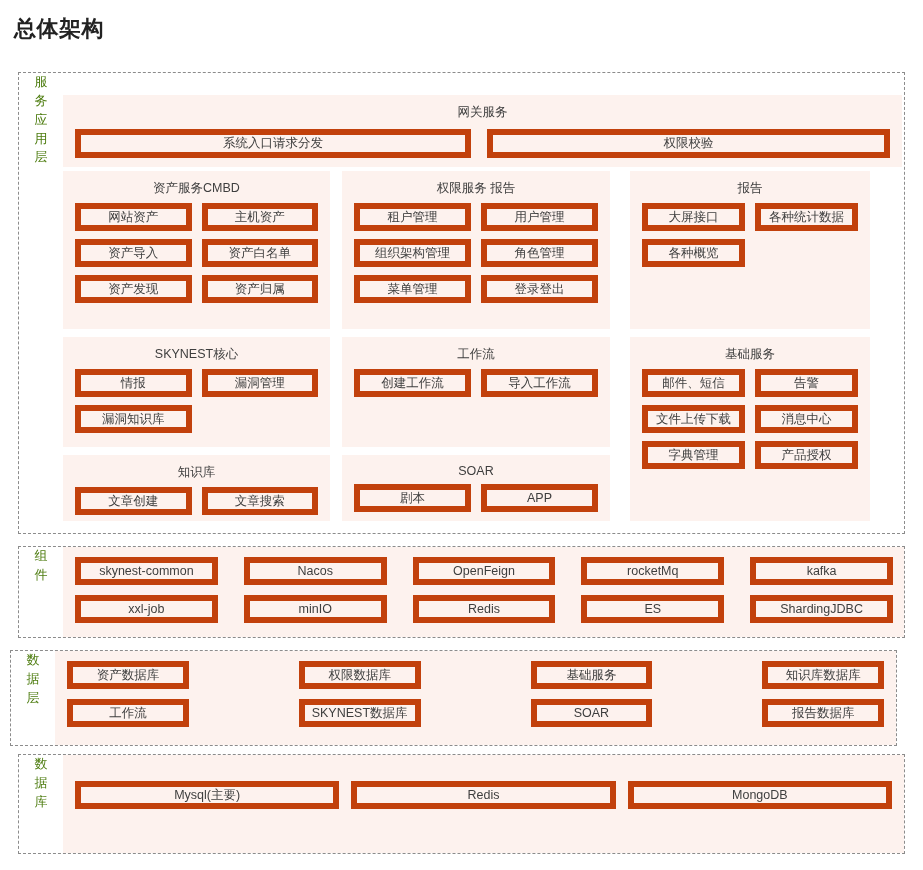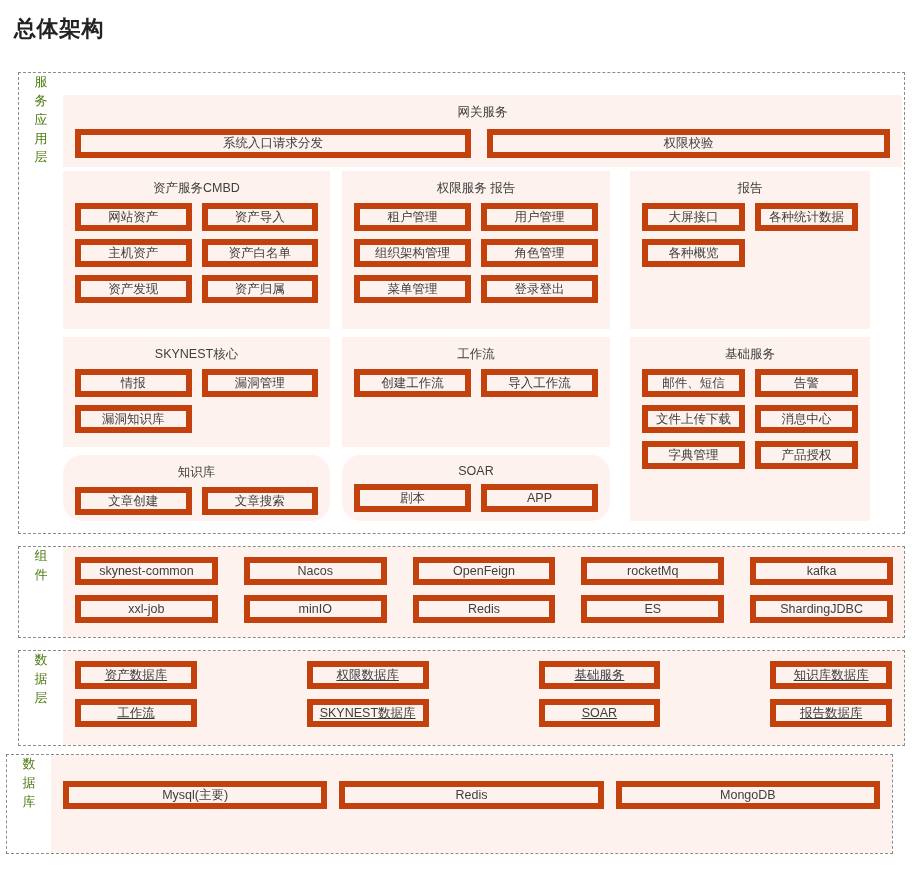--- a/index.html
+++ b/index.html
@@ -118,52 +118,51 @@
     height: 28px;
   }
 
   
   .col-a { left: 0;   width: 267px; }
   .col-b { left: 279px; width: 268px; }
   .col-c { left: 559px; width: 240px; margin-left: 8px; }
 
   .row-1 { top: 0;   height: 158px; }
   .row-2 { top: 166px; height: 110px; }
-  .row-3 { top: 284px; height: 66px; border-radius: 19px; }
+  .row-3 { top: 284px; height: 66px; }
   .row-23 { top: 166px; height: 184px; }
 
   
   #layer-components { left: 18px; top: 546px; width: 887px; height: 92px; }
   #layer-components .layer-body { padding: 10px 10px 10px 12px; }
   .comp-grid {
     display: flex;
     flex-wrap: wrap;
     gap: 10px 26px;
   }
   .comp-grid .obox {
     flex: 0 0 calc(20% - 21px);
     height: 28px;
   }
 
   
-  #layer-datalayer { left: 18px; top: 650px; width: 887px; height: 96px; }
+  #layer-datalayer { left: 10px; top: 650px; width: 887px; height: 96px; }
   #layer-datalayer .layer-body { padding: 10px 10px 10px 12px; }
   .dl-grid {
     display: flex;
     flex-wrap: wrap;
     gap: 10px 110px;
-    text-decoration: underline;
   }
   .dl-grid .obox {
     flex: 0 0 calc(25% - 83px);
     height: 28px;
   }
 
   
-  #layer-database { left: 6px; top: 754px; width: 887px; height: 100px; }
+  #layer-database { left: 18px; top: 754px; width: 887px; height: 100px; }
   #layer-database .layer-body { padding: 26px 12px; }
   .db-grid {
     display: flex;
     gap: 12px;
     border-radius: 10px;
   }
   .db-grid .obox {
     flex: 1 1 0;
     height: 28px;
   }
@@ -186,22 +185,22 @@
         <div class="obox right">权限校验</div>
       </div>
     </div>
 
     <div class="svc-grid">
 
       <div class="svc-panel col-a row-1">
         <div class="panel-title">资产服务CMBD</div>
         <div class="svc-boxes">
           <div class="obox">网站资产</div>
+          <div class="obox">主机资产</div>
           <div class="obox">资产导入</div>
-          <div class="obox">主机资产</div>
           <div class="obox">资产白名单</div>
           <div class="obox">资产发现</div>
           <div class="obox">资产归属</div>
         </div>
       </div>
 
       <div class="svc-panel col-b row-1">
         <div class="panel-title">权限服务 报告</div>
         <div class="svc-boxes">
           <div class="obox">租户管理</div>

